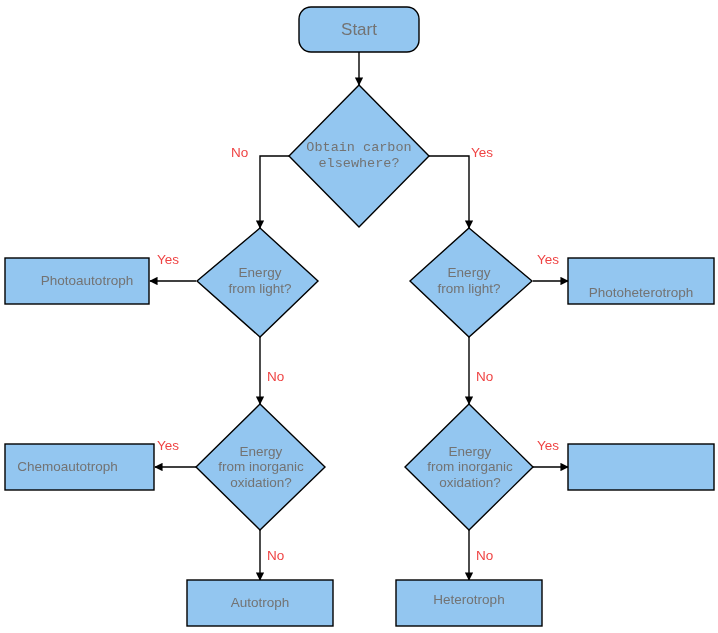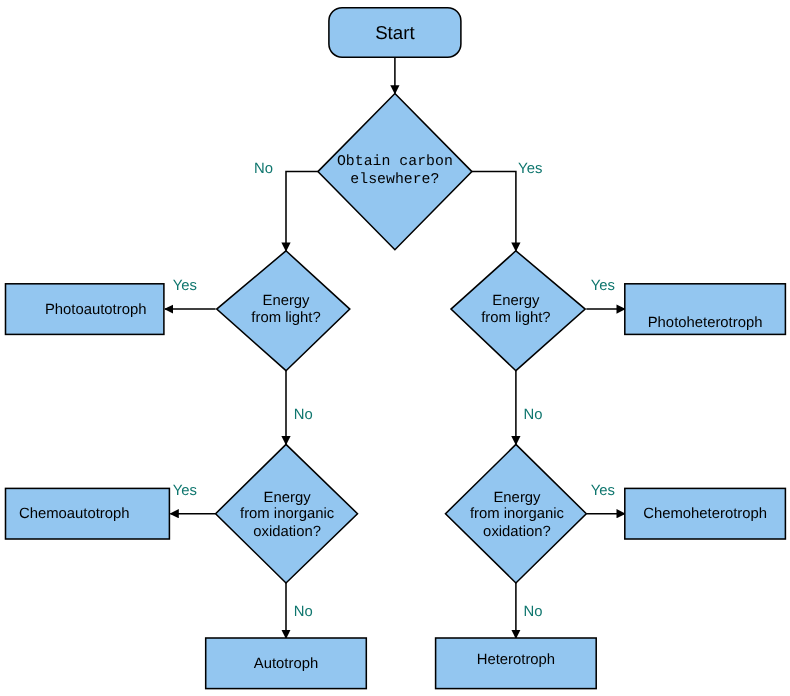--- a/index.html
+++ b/index.html
@@ -24,29 +24,29 @@
     width: 718px;
     height: 633px;
   }
   .node-label {
     position: absolute;
     display: flex;
     align-items: center;
     justify-content: center;
     text-align: center;
     font-size: 13.5px;
-    color: #000000;
+    color: #737373;
     line-height: 1.15;
     pointer-events: none;
     white-space: pre-line;
   }
   .edge-label {
     position: absolute;
     font-size: 13.5px;
-    color: #0f766e;
+    color: #ef4444;
     white-space: nowrap;
   }
   .start-label {
     font-size: 17px;
   }
 </style>
 </head>
 <body>
 
 <div id="canvas">
@@ -126,21 +126,20 @@
   <div class="node-label" style="left:405px; top:429px; width:130px; height:76px;">Energy
 from inorganic
 oxidation?</div>
 
   <div class="node-label" style="left:5px; top:258px; width:164px; height:46px;">Photoautotroph</div>
 
   <div class="node-label" style="left:568px; top:270px; width:146px; height:46px;">Photoheterotroph</div>
 
   <div class="node-label" style="left:5px; top:444px; width:125px; height:46px;">Chemoautotroph</div>
 
-  <div class="node-label" style="left:568px; top:444px; width:146px; height:46px;">Chemoheterotroph</div>
 
   <div class="node-label" style="left:187px; top:580px; width:146px; height:46px;">Autotroph</div>
 
   <div class="node-label" style="left:396px; top:580px; width:146px; height:40px;">Heterotroph</div>
 
   <div class="edge-label" style="left:231px; top:145px;">No</div>
 
   <div class="edge-label" style="left:471px; top:145px;">Yes</div>
 
   <div class="edge-label" style="left:157px; top:252px;">Yes</div>

